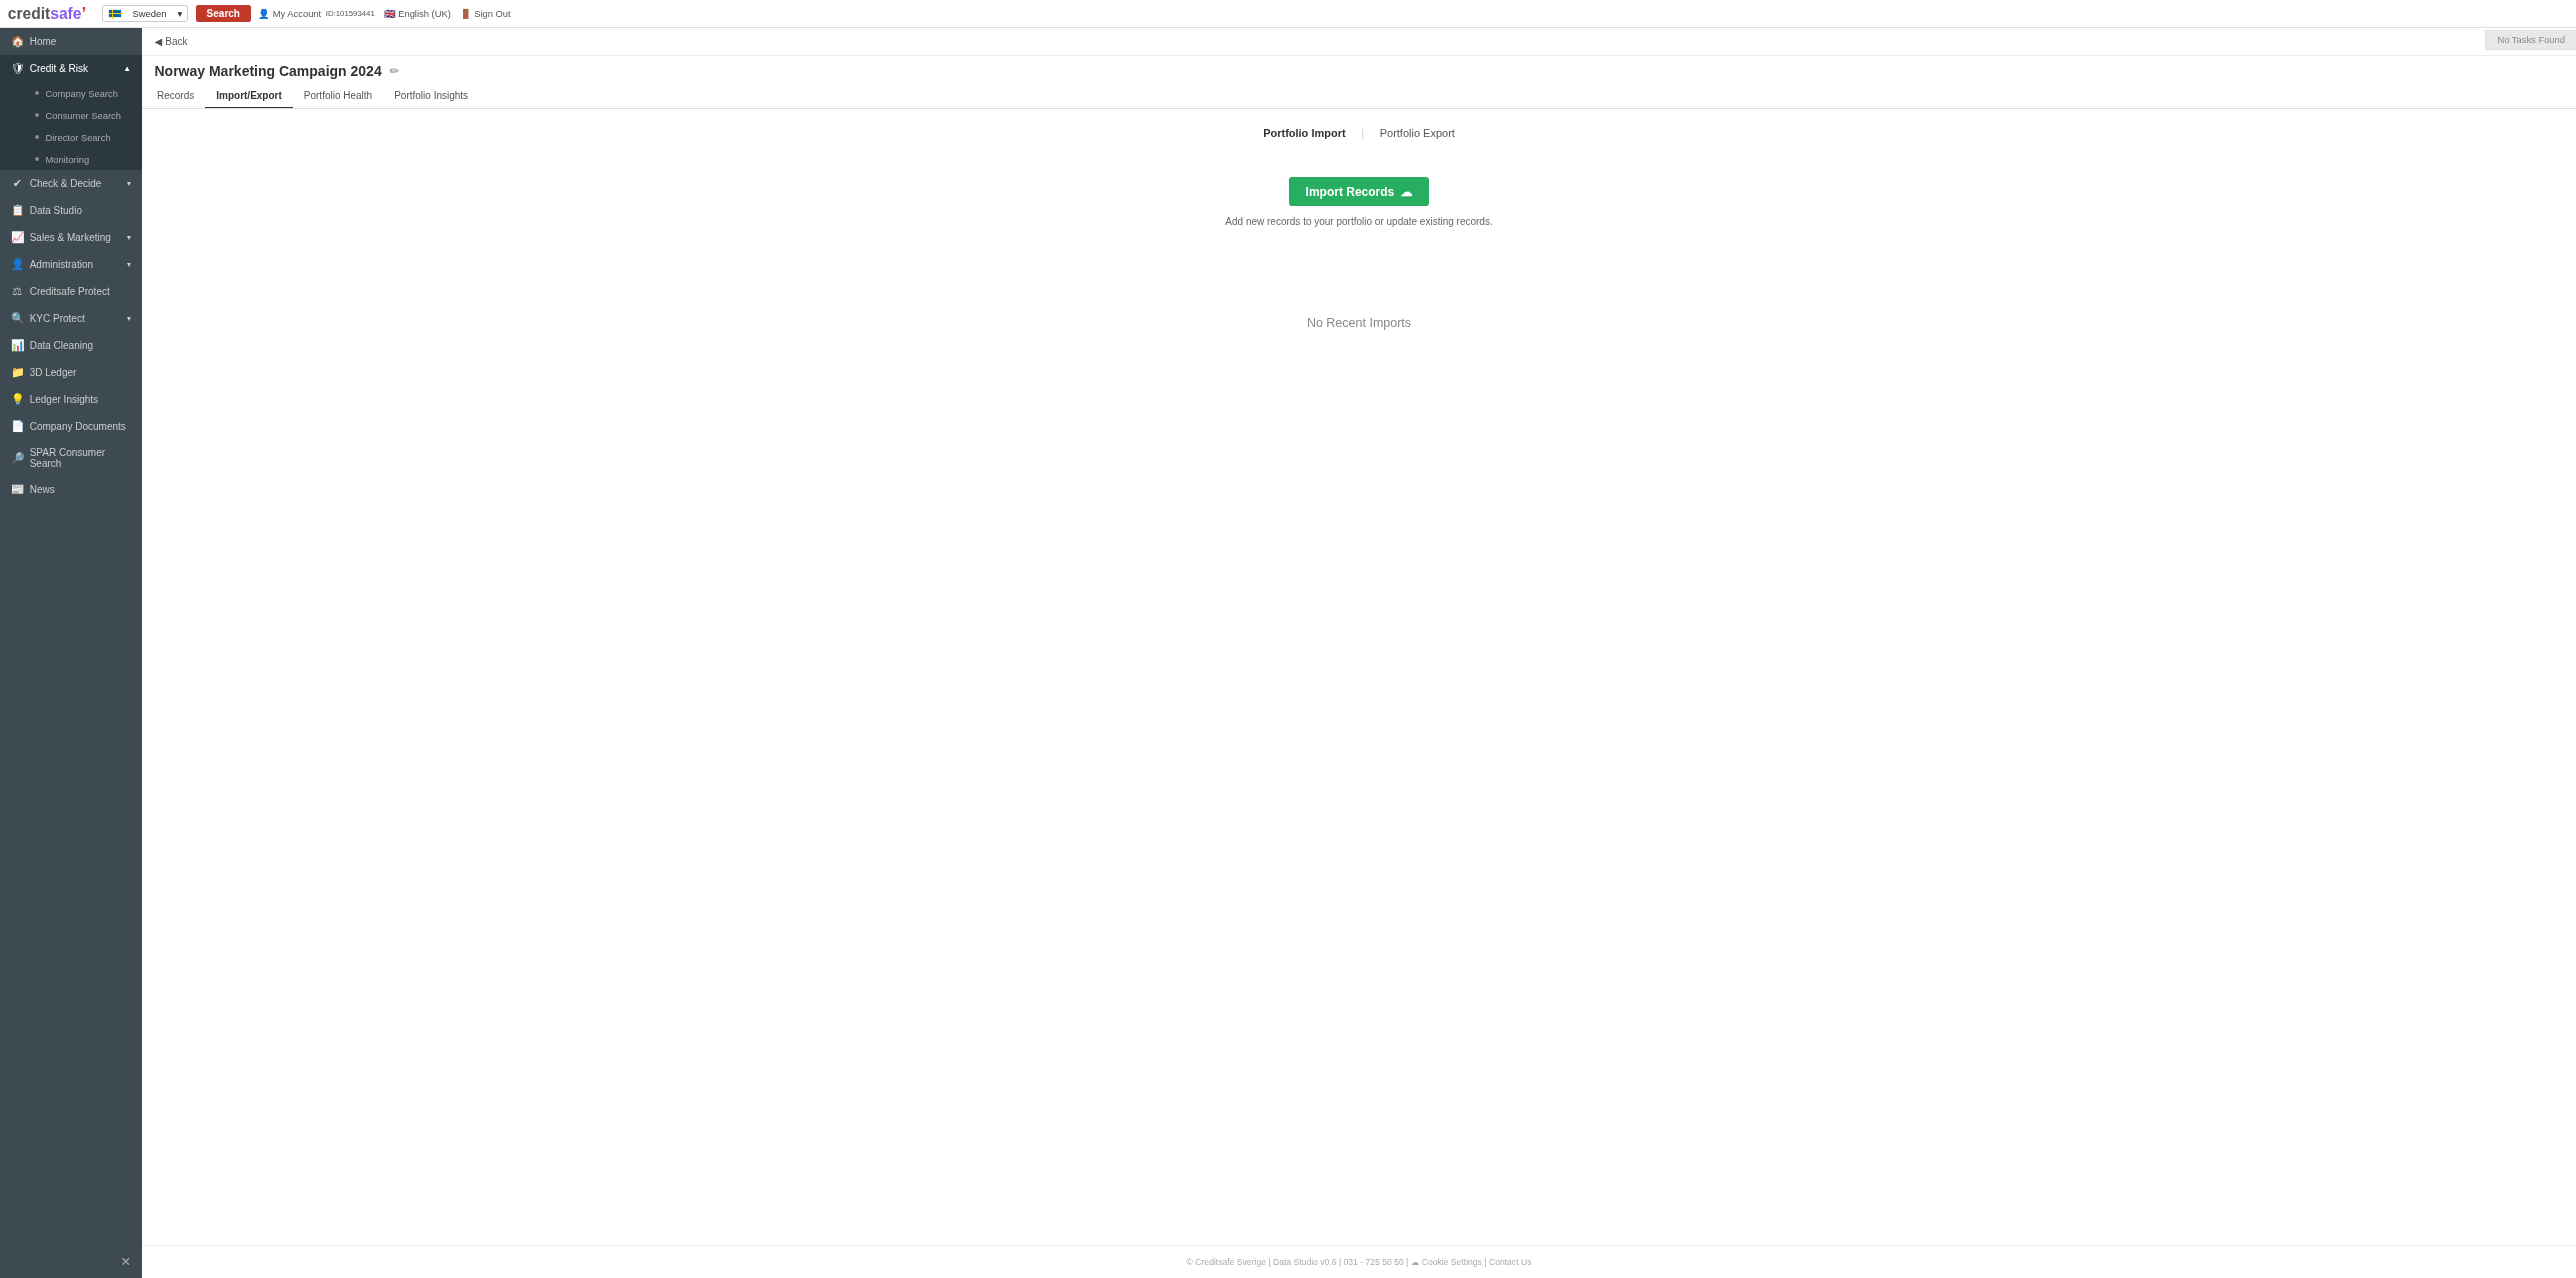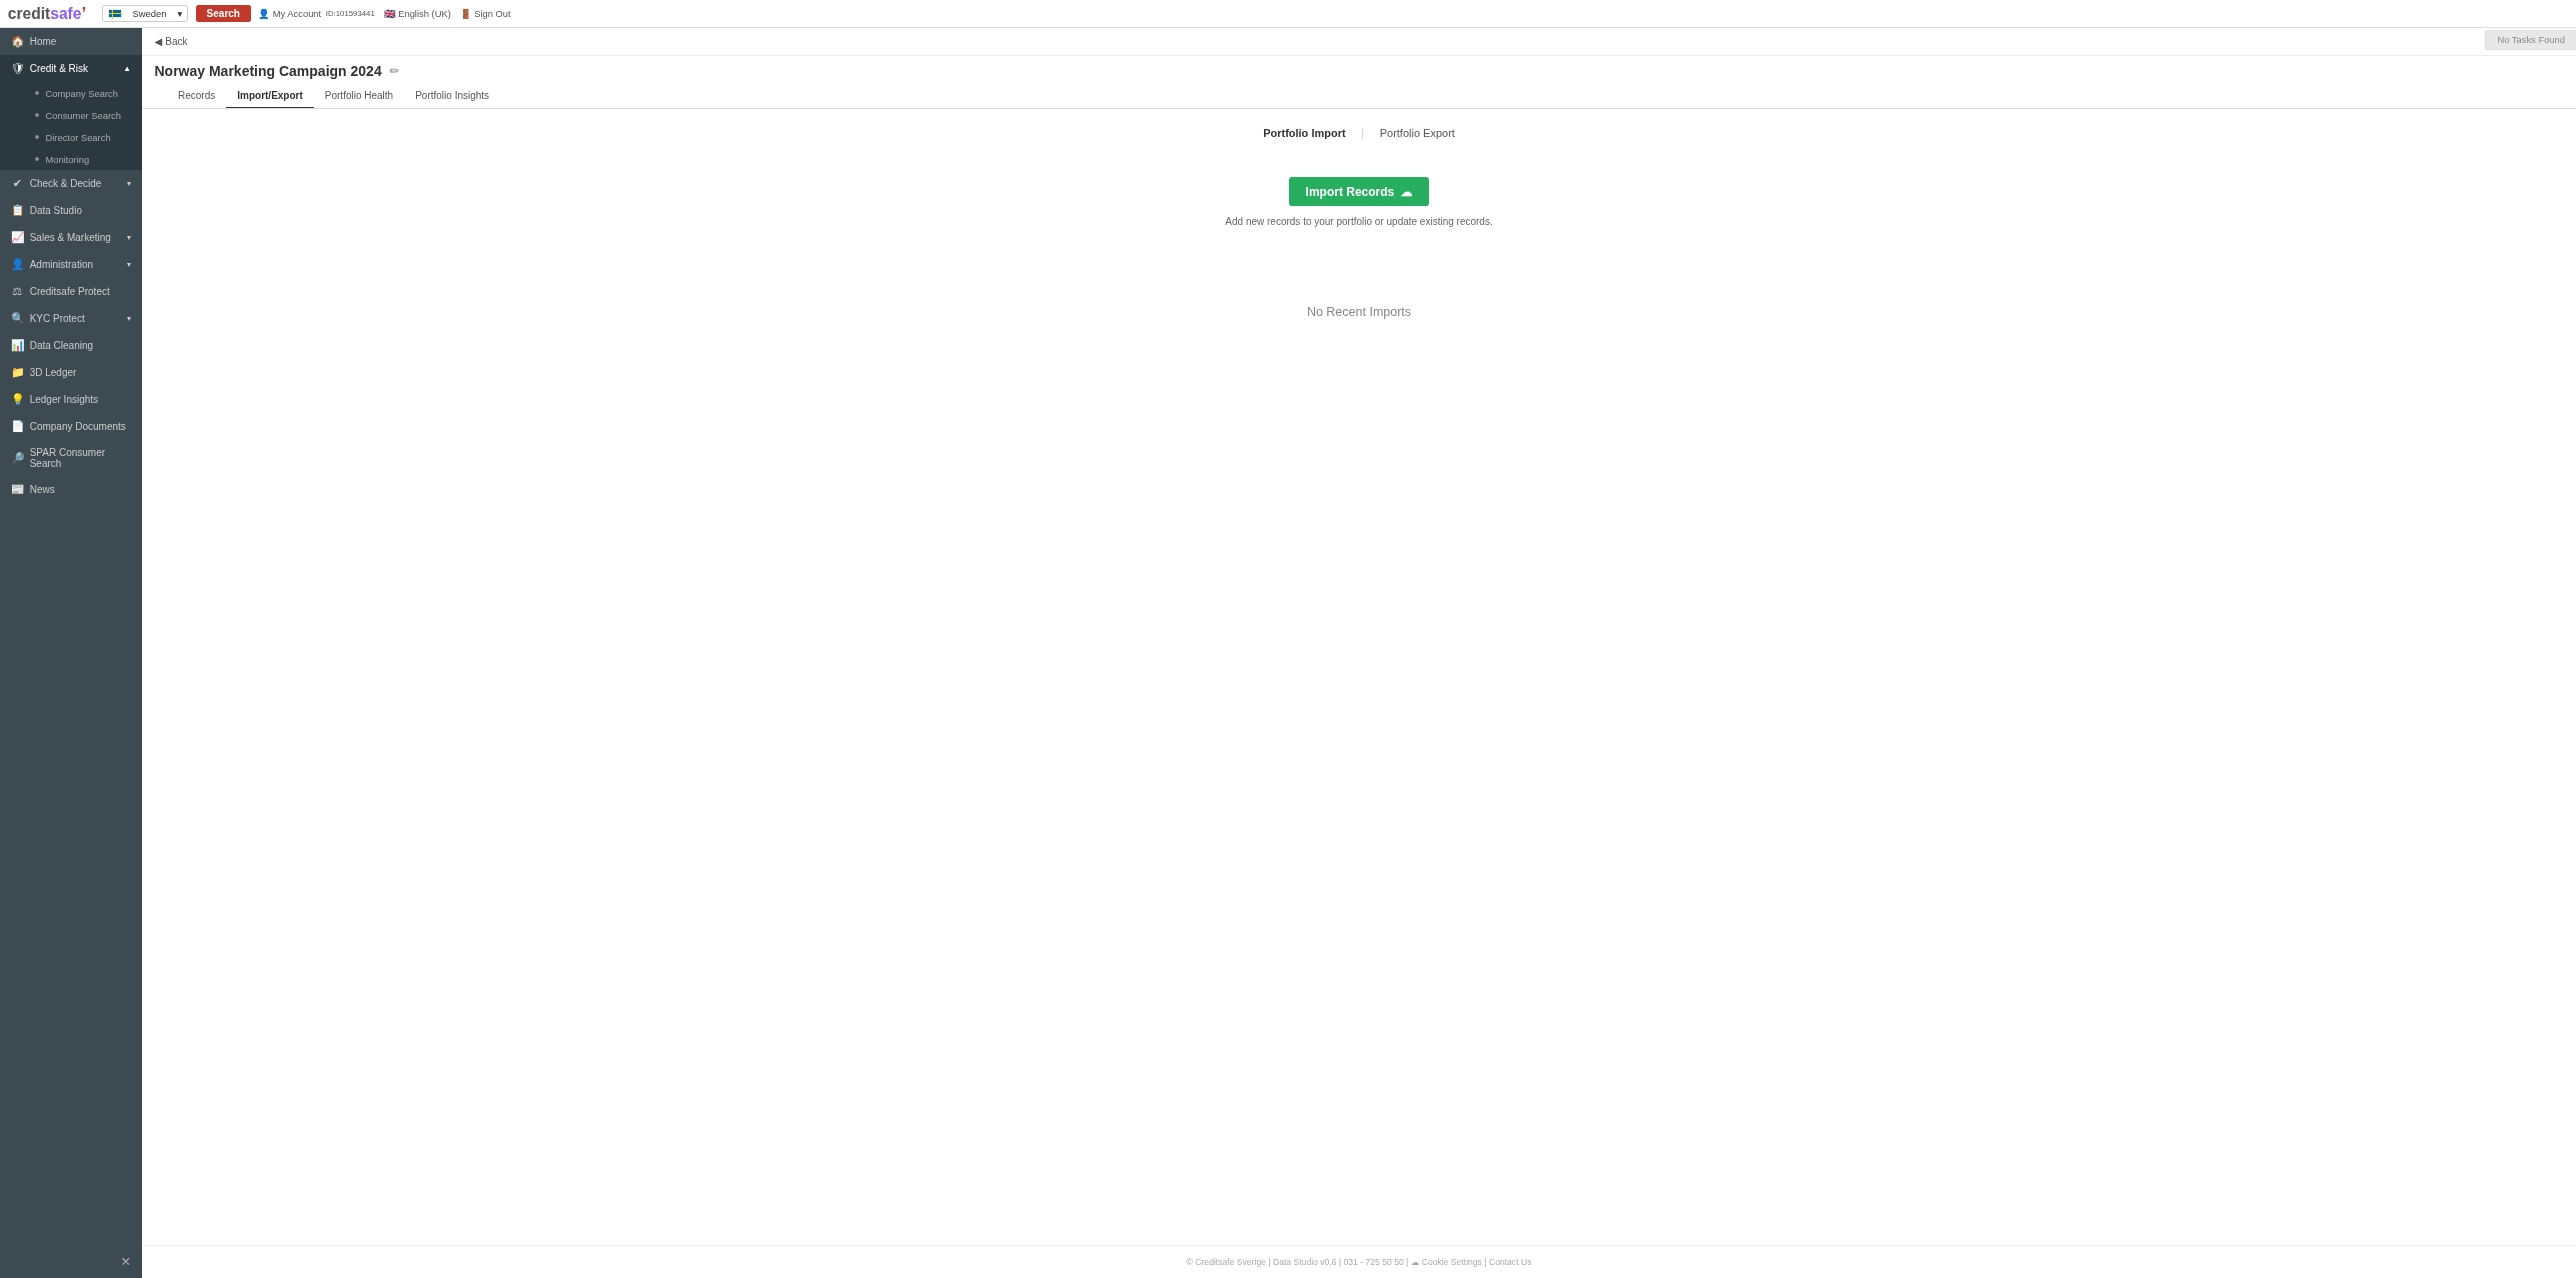--- a/index.html
+++ b/index.html
@@ -57,21 +57,21 @@
 
     
     .page-header {
       padding: 7.8px 12.5px 0; background: #fff;
       display: flex; align-items: center; gap: 7.8px;
     }
     .page-title { font-size: 14px; font-weight: 600; color: #333; }
     .edit-icon { color: #888; cursor: pointer; font-size: 11.7px; }
 
     
-    .tabs { display: flex; border-bottom: 0.8px solid #ddd; padding: 0 25px; background: #fff; margin-top: 4.7px; }
+    .tabs { display: flex; border-bottom: 0.8px solid #ddd; padding: 0 4px; background: #fff; margin-top: 4.7px; }
     .tab {
       padding: 6.2px 11px; cursor: pointer; font-size: 10px; color: #555;
       border-bottom: 1.6px solid transparent; margin-bottom: -0.8px;
     }
     .tab.active { color: #333; border-bottom: 1.6px solid #333; font-weight: 600; }
 
     
     .sub-tabs {
       display: flex; justify-content: center; gap: 0; padding: 12.5px 0 0;
       background: #fff;
@@ -86,21 +86,21 @@
     
     .import-area {
       flex: 1; display: flex; flex-direction: column; align-items: center;
       padding: 31px 15.6px; background: #fff;
     }
     .import-btn {
       background: #27ae60; color: #fff; border: none; border-radius: 3.1px;
       padding: 7.8px 17px; cursor: pointer; font-size: 12px; font-weight: 600;
       display: flex; align-items: center; gap: 6.2px; margin-bottom: 9.4px;
     }
-    .import-desc { font-size: 10px; color: #666; margin-bottom: 31px; }
+    .import-desc { font-size: 10px; color: #666; margin-bottom: 42px; }
     .no-recent { font-size: 12.5px; color: #888; margin-top: 47px; }
 
     
     .no-tasks-badge {
       position: fixed; top: 30px; right: 0; background: #e8e8e8; color: #888;
       padding: 3.9px 11px; font-size: 9.4px; border-left: 0.8px solid #ddd; border-bottom: 0.8px solid #ddd;
     }
 
     
     .footer {

